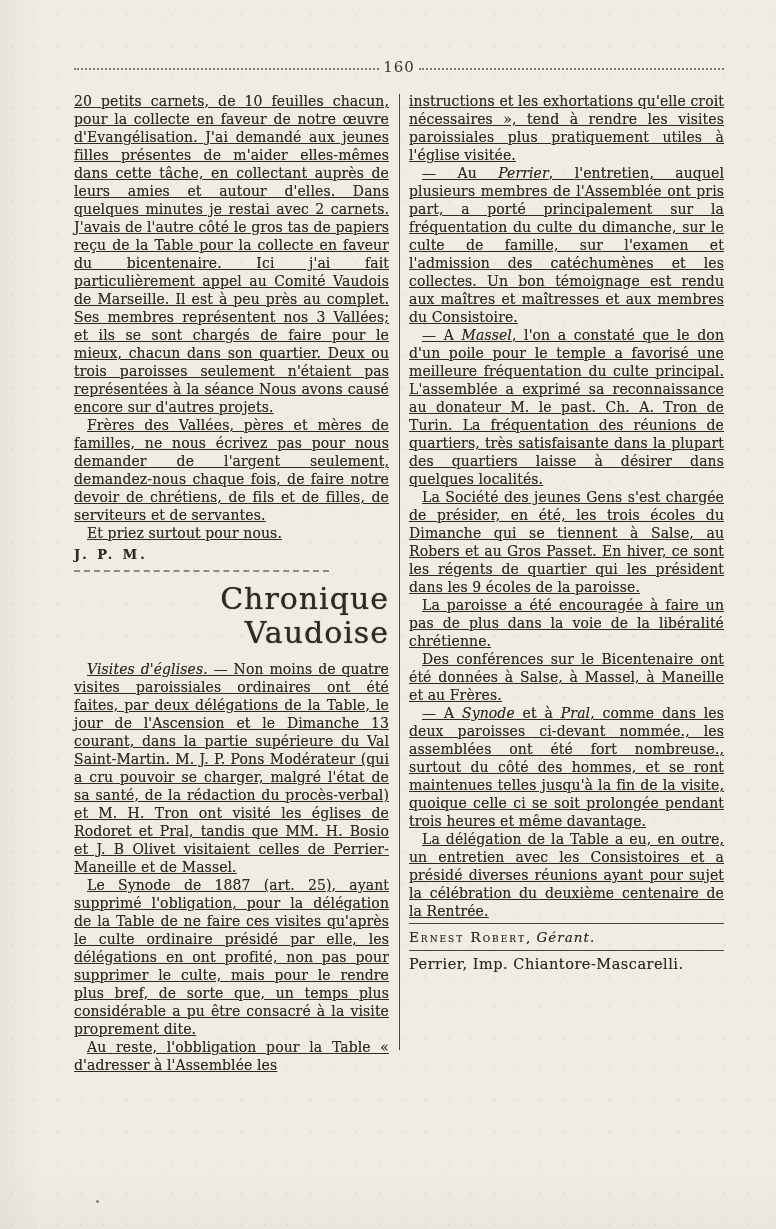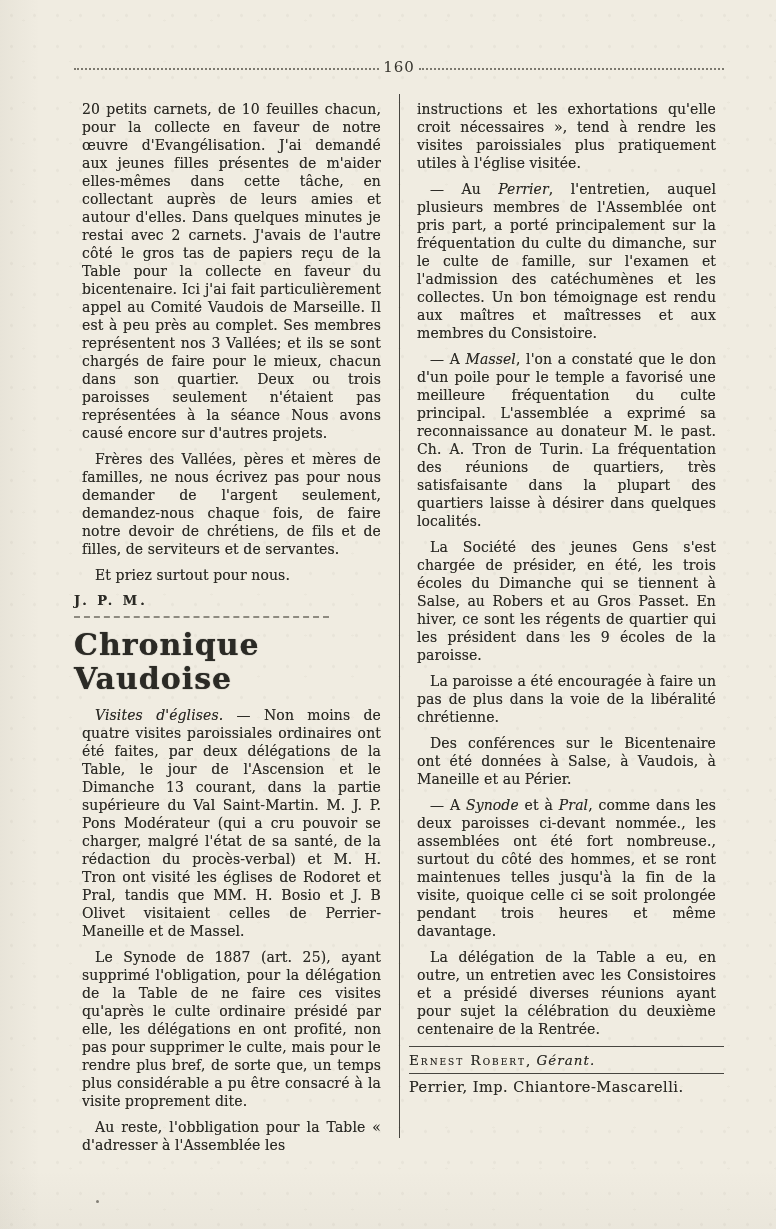--- a/index.html
+++ b/index.html
@@ -50,40 +50,40 @@
     text-align:justify;
     letter-spacing:.1px;
     text-shadow:0 0 .5px rgba(43,42,37,.55);
   }
   .col-divider{
     width:1px;
     background:#474540;
     margin:2px 9px 24px 10px;
     flex:0 0 auto;
   }
-  .para{margin:8px;}
+  .para{margin:0;text-decoration:underline;}
   .para.indent{text-indent:13px;}
   .signature{
     padding-right:30px;
     font-size:13px;
     letter-spacing:3px;
     font-weight:bold;
     margin:4px 0 2px 0;
   }
   .dashed-rule{
     border-top:2px dashed #5a574d;
     opacity:.65;
     margin:6px 60px 10px 0;
   }
   .chronicle-heading{
     margin:4px 0 10px 0;
     font-size:30px;
     line-height:34px;
-    font-weight:bold;
-    text-align:left;
+    font-weight:normal;
+    text-align:right;
     letter-spacing:1px;
     text-shadow:0 0 1px rgba(43,42,37,.8);
   }
   
   .col-footer{margin-top:2px;text-align:left;}
   .footer-rule{border-top:1px solid #474540;margin:3px 0;}
   .editor-line{
     font-size:13.5px;
     line-height:20px;
     letter-spacing:1px;
@@ -122,21 +122,21 @@
         <p class="para indent"><span>Au reste, l'obbligation pour la Table « d'adresser à l'Assemblée les</span></p>
       </div>
     <div class="col-divider"></div>
     <div class="col">
       <div id="right-col">
           <p class="para"><span>instructions et les exhortations qu'elle croit nécessaires », tend à rendre les visites paroissiales plus pratiquement utiles à l'église visitée.</span></p>
           <p class="para indent"><span>— Au </span><i>Perrier</i><span>, l'entretien, auquel plusieurs membres de l'Assemblée ont pris part, a porté principalement sur la fréquentation du culte du dimanche, sur le culte de famille, sur l'examen et l'admission des catéchumènes et les collectes. Un bon témoignage est rendu aux maîtres et maîtresses et aux membres du Consistoire.</span></p>
           <p class="para indent"><span>— A </span><i>Massel</i><span>, l'on a constaté que le don d'un poile pour le temple a favorisé une meilleure fréquentation du culte principal. L'assemblée a exprimé sa reconnaissance au donateur M. le past. Ch. A. Tron de Turin. La fréquentation des réunions de quartiers, très satisfaisante dans la plupart des quartiers laisse à désirer dans quelques localités.</span></p>
           <p class="para indent"><span>La Société des jeunes Gens s'est chargée de présider, en été, les trois écoles du Dimanche qui se tiennent à Salse, au Robers et au Gros Passet. En hiver, ce sont les régents de quartier qui les président dans les 9 écoles de la paroisse.</span></p>
           <p class="para indent"><span>La paroisse a été encouragée à faire un pas de plus dans la voie de la libéralité chrétienne.</span></p>
-          <p class="para indent"><span>Des conférences sur le Bicentenaire ont été données à Salse, à Vaudois, à Maneille et au Périer.</span></p>
+          <p class="para indent"><span>Des conférences sur le Bicentenaire ont été données à Salse, à Massel, à Maneille et au Frères.</span></p>
           <p class="para indent"><span>— A </span><i>Synode</i><span> et à </span><i>Pral</i><span>, comme dans les deux paroisses ci-devant nommée., les assemblées ont été fort nombreuse., surtout du côté des hommes, et se ront maintenues telles jusqu'à la fin de la visite, quoique celle ci se soit prolongée pendant trois heures et même davantage.</span></p>
           <p class="para indent"><span>La délégation de la Table a eu, en outre, un entretien avec les Consistoires et a présidé diverses réunions ayant pour sujet la célébration du deuxième centenaire de la Rentrée.</span></p>
         </div>
       <div class="col-footer">
         <div class="footer-rule"></div>
         <div class="editor-line"><span class="editor-name">Ernest Robert</span><span>, </span><span class="editor-role">Gérant.</span></div>
         <div class="footer-rule"></div>
         <div class="imprint-line">Perrier, Imp. Chiantore-Mascarelli.</div>
       </div>
     </div>

